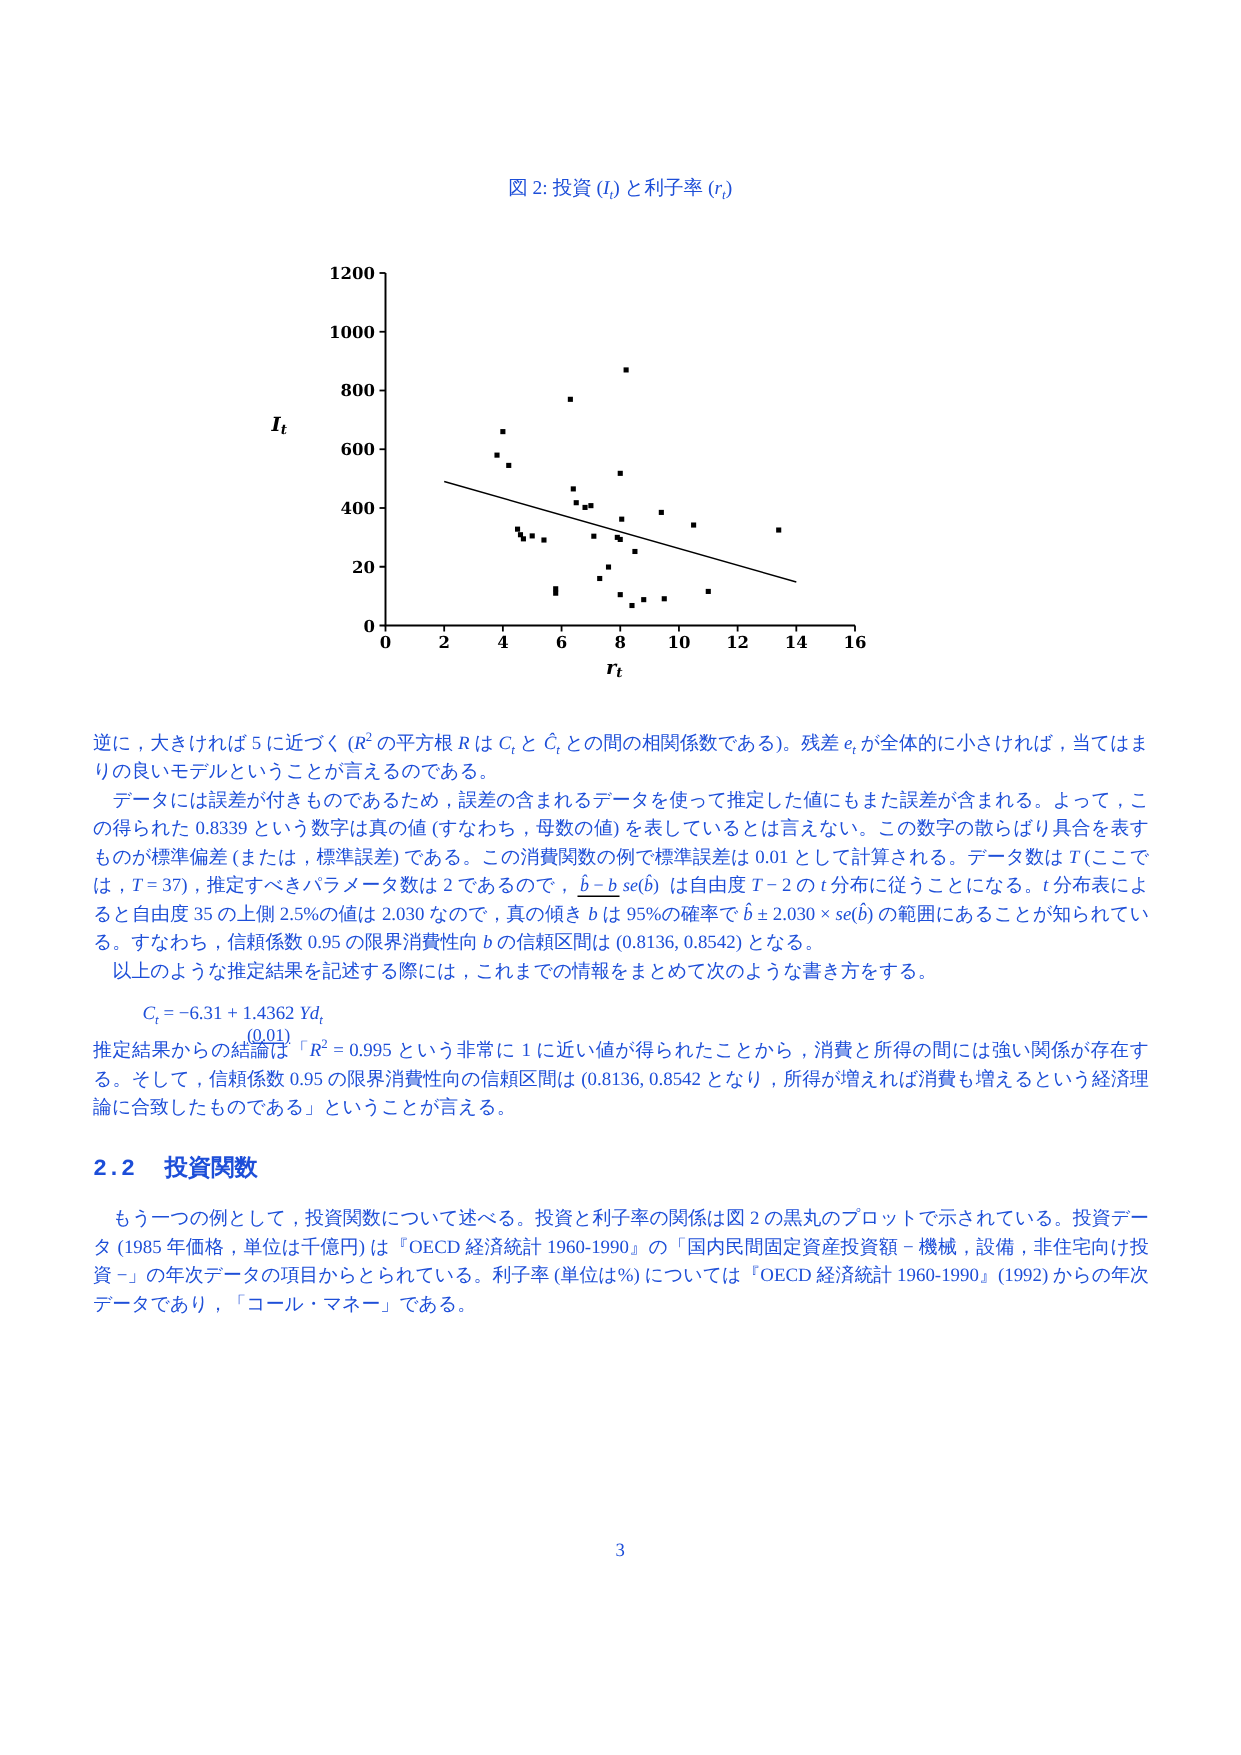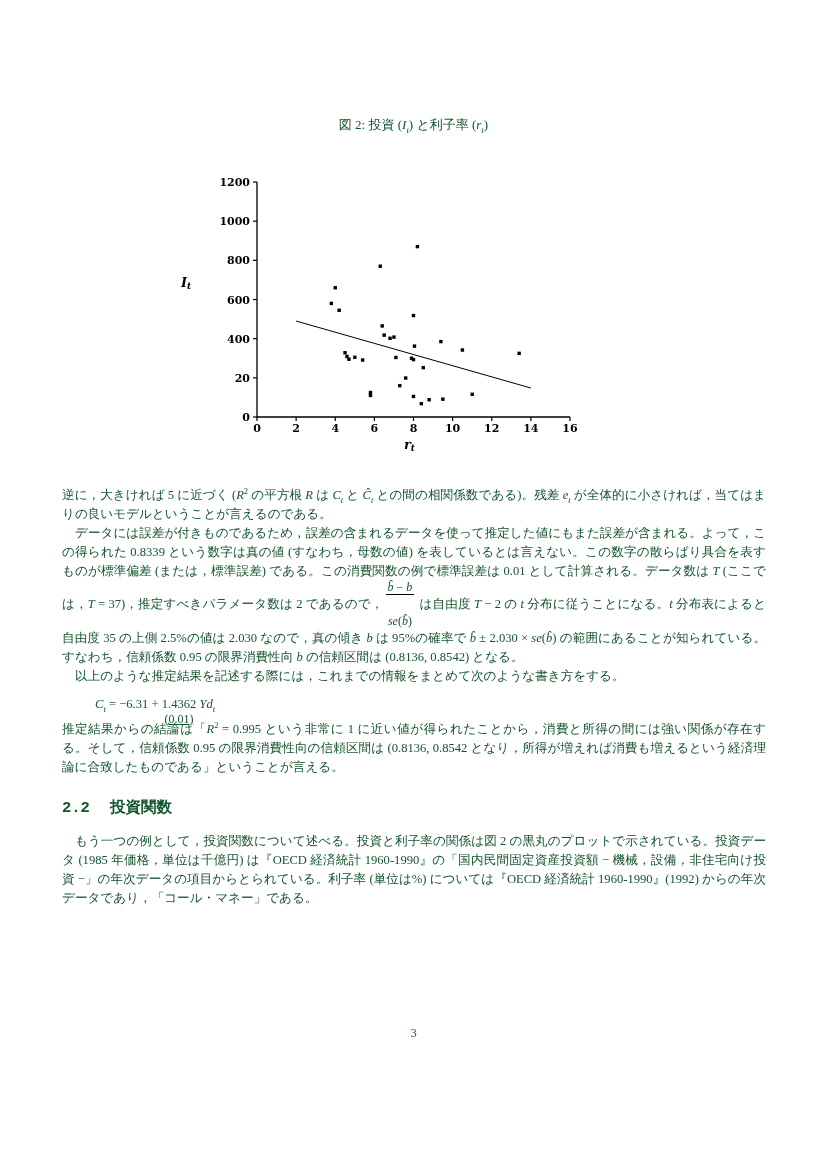--- a/index.html
+++ b/index.html
@@ -1,30 +1,30 @@
 <!DOCTYPE html>
 <html><head>
 <meta charset="utf-8">
 <style>
   html,body{margin:0;padding:0;background:#fff;}
-  .page{position:relative;width:827px;height:1170px;background:#ffffff;color:#14532d;
+  .page{position:relative;width:827px;height:1170px;background:#ffffff;color:#1d4ed8;
         font-family:"Liberation Serif","DejaVu Serif",serif;overflow:hidden;}
   .fig-title{position:absolute;top:116px;left:0;width:100%;text-align:center;font-size:13px;}
   svg.fig-chart{position:absolute;top:140px;left:0;}
   svg .tick{font-family:"DejaVu Serif",serif;font-size:11px;font-weight:bold;}
   svg .axlab{font-family:"DejaVu Serif",serif;font-size:13px;font-weight:bold;}
   .content{position:absolute;top:486px;left:62px;width:704px;font-size:12.6px;line-height:19px;
            text-align:justify;}
   .content p{margin:0;text-indent:13px;}
   .content p.noindent{text-indent:0;}
   .mi{font-style:italic;font-family:"Liberation Serif","DejaVu Serif",serif;}
   sup{font-size:68%;line-height:0;}
   sub{font-size:68%;line-height:0;}
-  .frac{display:inline-flex;flex-direction:column;align-items:center;vertical-align:middle;
-        line-height:1.12;font-size:0.95em;padding:0 2px;text-indent:0;gap:20px;}
+  .frac{display:inline-flex;flex-direction:row;align-items:center;vertical-align:middle;
+        line-height:1.12;font-size:0.95em;padding:0 2px;text-indent:0;}
   .frac .fnum{border-bottom:1px solid #000;padding:0 2px;}
   .frac .fden{padding:0 2px;}
   .stk{position:relative;display:inline-block;}
   .stk .below{position:absolute;top:100%;left:50%;transform:translateX(-50%);
               font-size:0.95em;line-height:1;white-space:nowrap;text-decoration:underline;}
   .eq-block{margin:9px 0 6px 0;}
   .eq1{margin-left:33px;text-indent:0;}
   .eq2{margin-left:58px;margin-top:17px;text-indent:0;}
   h2.sec{font-family:Liberation Mono, monospace;font-size:15.5px;font-weight:bold;
          margin:22px 0 14px 0;text-align:left;}

